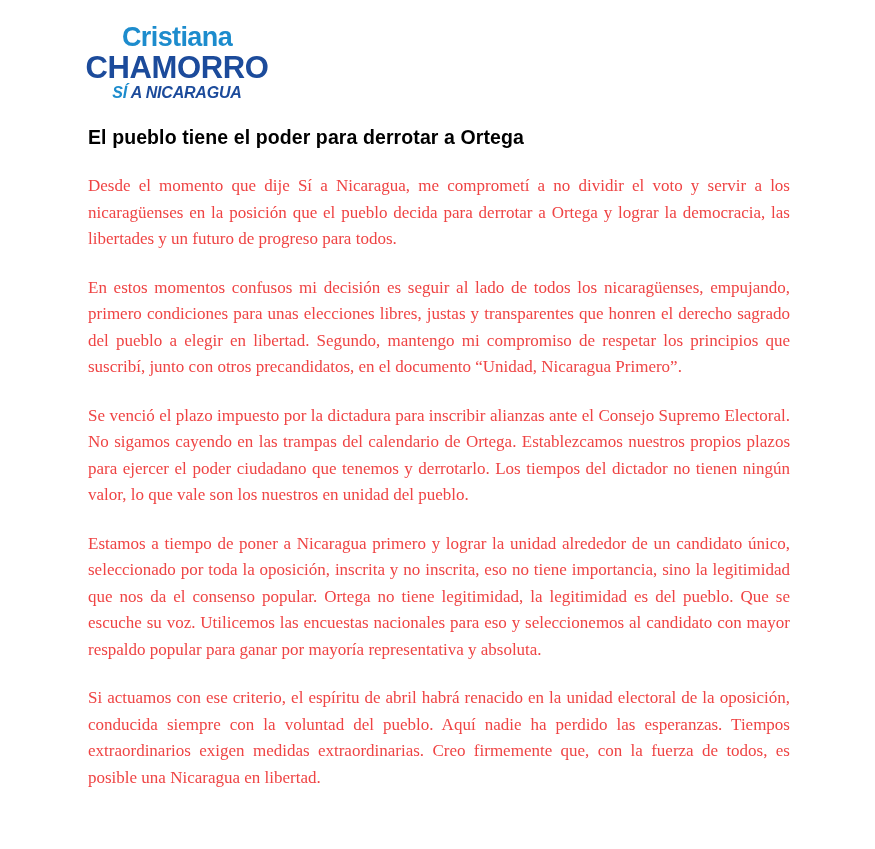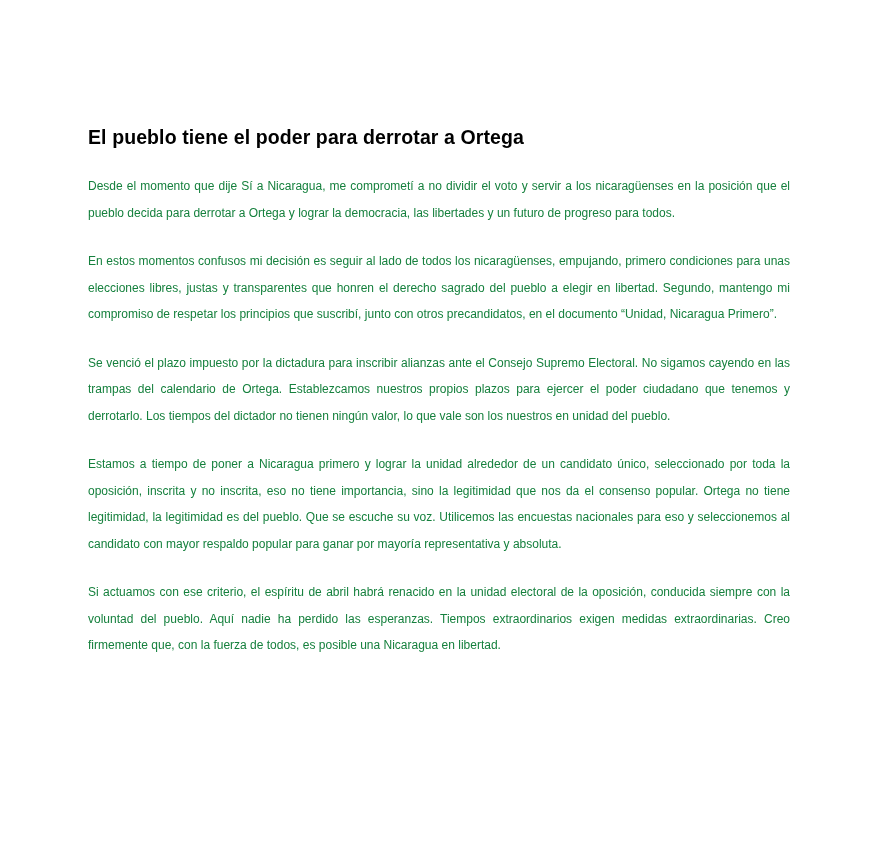--- a/index.html
+++ b/index.html
@@ -79,38 +79,43 @@
     font-family: "Liberation Sans", sans-serif;
     font-weight: bold;
     font-size: 19.5px;
     text-align: left;
     margin: 0 0 24px 0;
     letter-spacing: 0.1px;
     color: #000;
   }
 
   .para {
-    font-family: Liberation Sans, sans-serif;
-    font-size: 12px;
+    font-family: Liberation Serif, serif;
+    font-size: 17px;
     line-height: 26.5px;
     text-align: justify;
     text-justify: inter-word;
     margin: 0 0 22px 0;
-    color: #15803d;
+    color: #ef4444;
     hyphens: none;
   }
   .para:last-of-type {
     margin-bottom: 0;
   }
 </style>
 </head>
 <body>
 
 <div class="page">
 
+  <div class="logo">
+    <span class="logo-line-first">Cristiana</span>
+    <span class="logo-line-second">CHAMORRO</span>
+    <span class="logo-line-third"><span class="logo-si">SÍ</span><span class="logo-nicaragua"> A NICARAGUA</span></span>
+  </div>
 
   <div class="doc">
 
     <h1 class="doc-title">El pueblo tiene el poder para derrotar a Ortega</h1>
 
     <p class="para">Desde el momento que dije Sí a Nicaragua, me comprometí a no dividir el voto y servir a los nicaragüenses en la posición que el pueblo decida para derrotar a Ortega y lograr la democracia, las libertades y un futuro de progreso para todos.</p>
 
     <p class="para">En estos momentos confusos mi decisión es seguir al lado de todos los nicaragüenses, empujando, primero condiciones para unas elecciones libres, justas y transparentes que honren el derecho sagrado del pueblo a elegir en libertad. Segundo, mantengo mi compromiso de respetar los principios que suscribí, junto con otros precandidatos, en el documento “Unidad, Nicaragua Primero”.</p>
 
     <p class="para">Se venció el plazo impuesto por la dictadura para inscribir alianzas ante el Consejo Supremo Electoral. No sigamos cayendo en las trampas del calendario de Ortega. Establezcamos nuestros propios plazos para ejercer el poder ciudadano que tenemos y derrotarlo. Los tiempos del dictador no tienen ningún valor, lo que vale son los nuestros en unidad del pueblo.</p>

